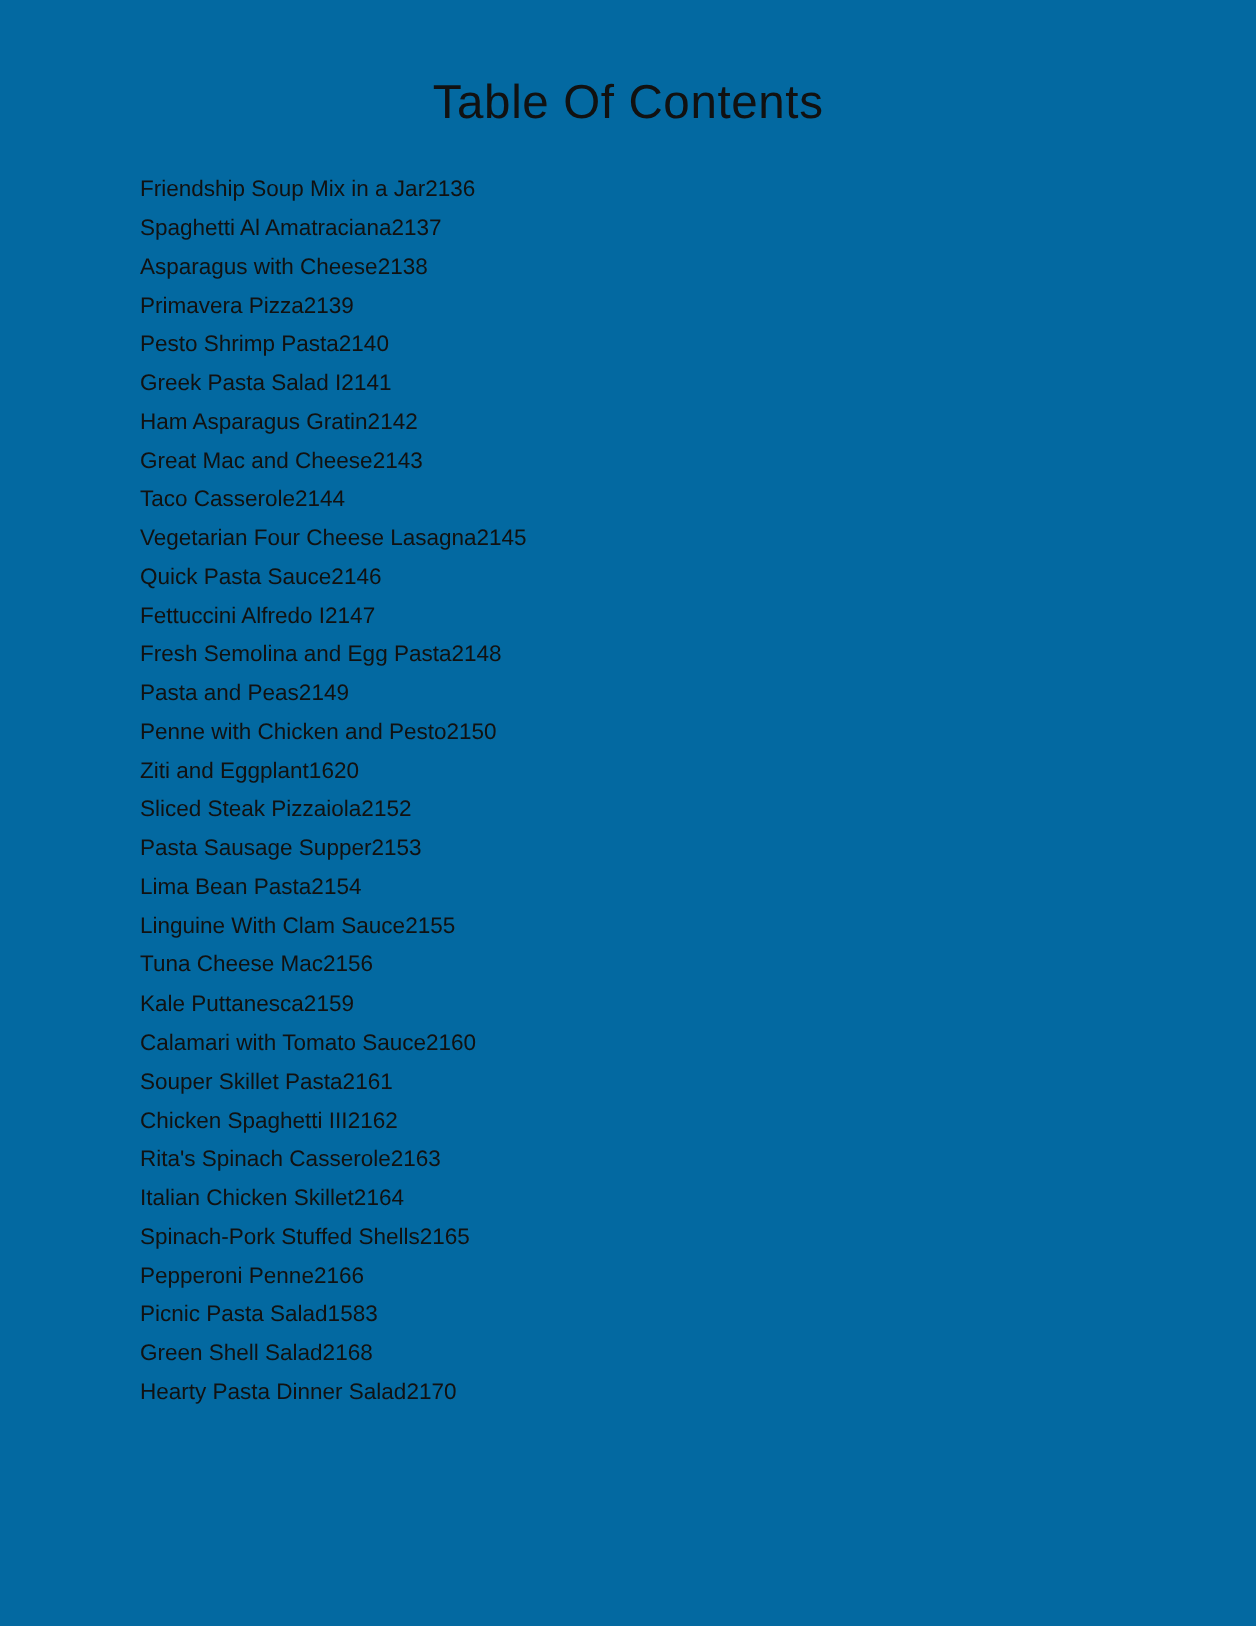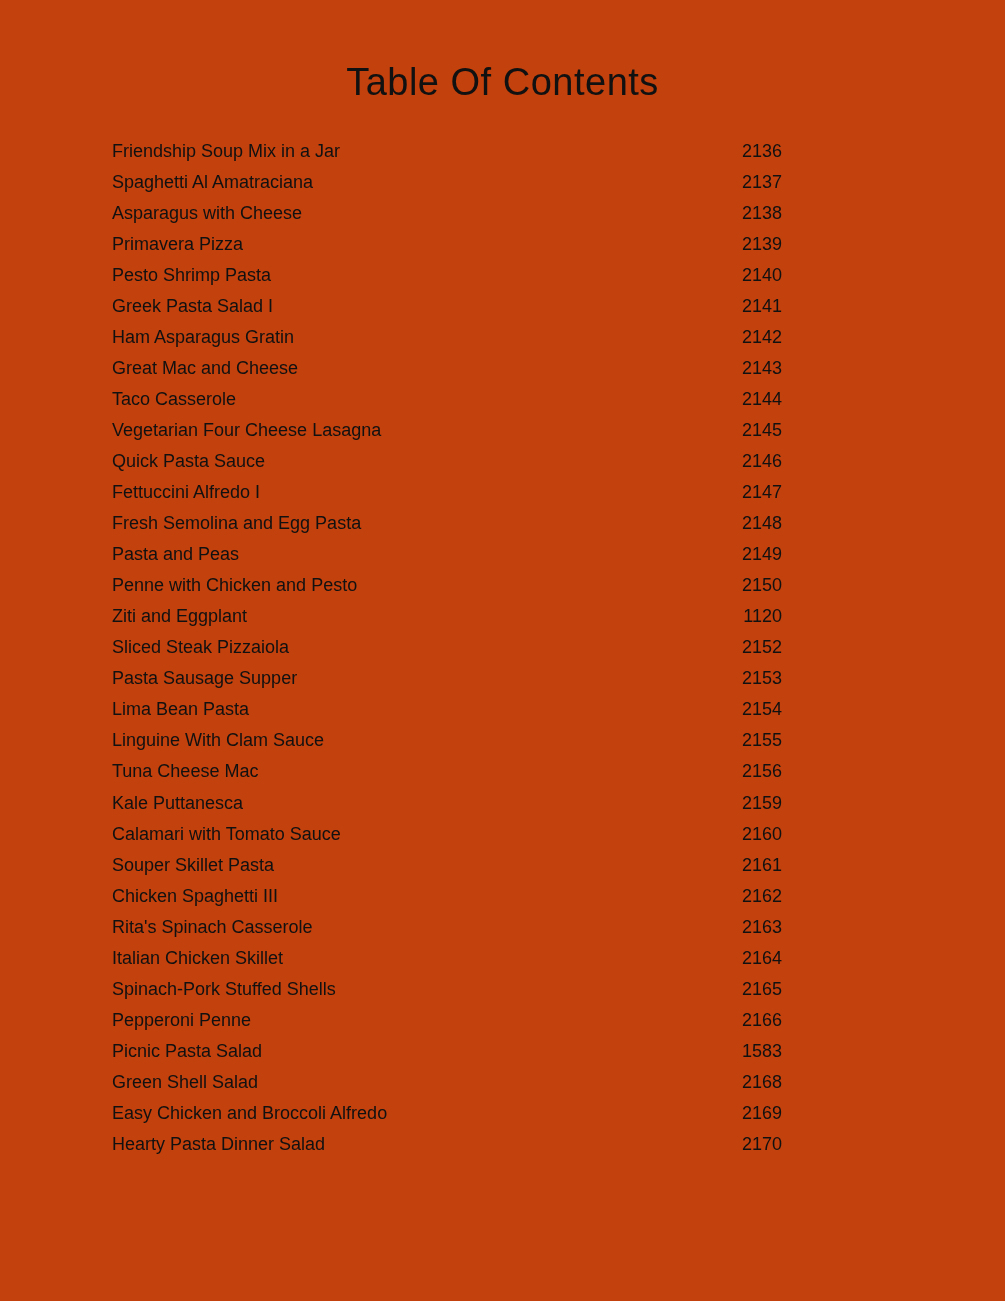--- a/index.html
+++ b/index.html
@@ -13,21 +13,21 @@
     font-family: "Liberation Sans", sans-serif;
     color: #111111;
     position: relative;
     overflow: hidden;
   }
   .page {
     position: absolute;
     top: 0; left: 0;
     width: 1005px;
     height: 1301px;
-    background: #c2410c;
+    background: #0369a1;
   }
   .doc-title {
     position: absolute;
     top: 62px;
     left: 0;
     width: 100%;
     margin: 0;
     text-align: center;
     font-size: 38px;
     font-weight: 400;
@@ -36,21 +36,20 @@
     letter-spacing: 0.5px;
   }
   .toc {
     position: absolute;
     top: 135px;
     left: 112px;
     width: 670px;
   }
   .toc-row {
     display: flex;
-    justify-content: space-between;
     align-items: center;
     height: 31.06px;
     font-size: 18px;
     line-height: 1;
   }
   .toc-title {
     white-space: nowrap;
   }
   .toc-page {
     white-space: nowrap;
@@ -133,21 +132,21 @@
     <span class="toc-page">2149</span>
   </div>
 
   <div class="toc-row">
     <span class="toc-title">Penne with Chicken and Pesto</span>
     <span class="toc-page">2150</span>
   </div>
 
   <div class="toc-row">
     <span class="toc-title">Ziti and Eggplant</span>
-    <span class="toc-page">1120</span>
+    <span class="toc-page">1620</span>
   </div>
 
   <div class="toc-row">
     <span class="toc-title">Sliced Steak Pizzaiola</span>
     <span class="toc-page">2152</span>
   </div>
 
   <div class="toc-row">
     <span class="toc-title">Pasta Sausage Supper</span>
     <span class="toc-page">2153</span>
@@ -213,23 +212,19 @@
   <div class="toc-row">
     <span class="toc-title">Picnic Pasta Salad</span>
     <span class="toc-page">1583</span>
   </div>
 
   <div class="toc-row">
     <span class="toc-title">Green Shell Salad</span>
     <span class="toc-page">2168</span>
   </div>
 
-  <div class="toc-row">
-    <span class="toc-title">Easy Chicken and Broccoli Alfredo</span>
-    <span class="toc-page">2169</span>
-  </div>
 
   <div class="toc-row">
     <span class="toc-title">Hearty Pasta Dinner Salad</span>
     <span class="toc-page">2170</span>
   </div>
 </div>
 </div>
 
 </body></html>

